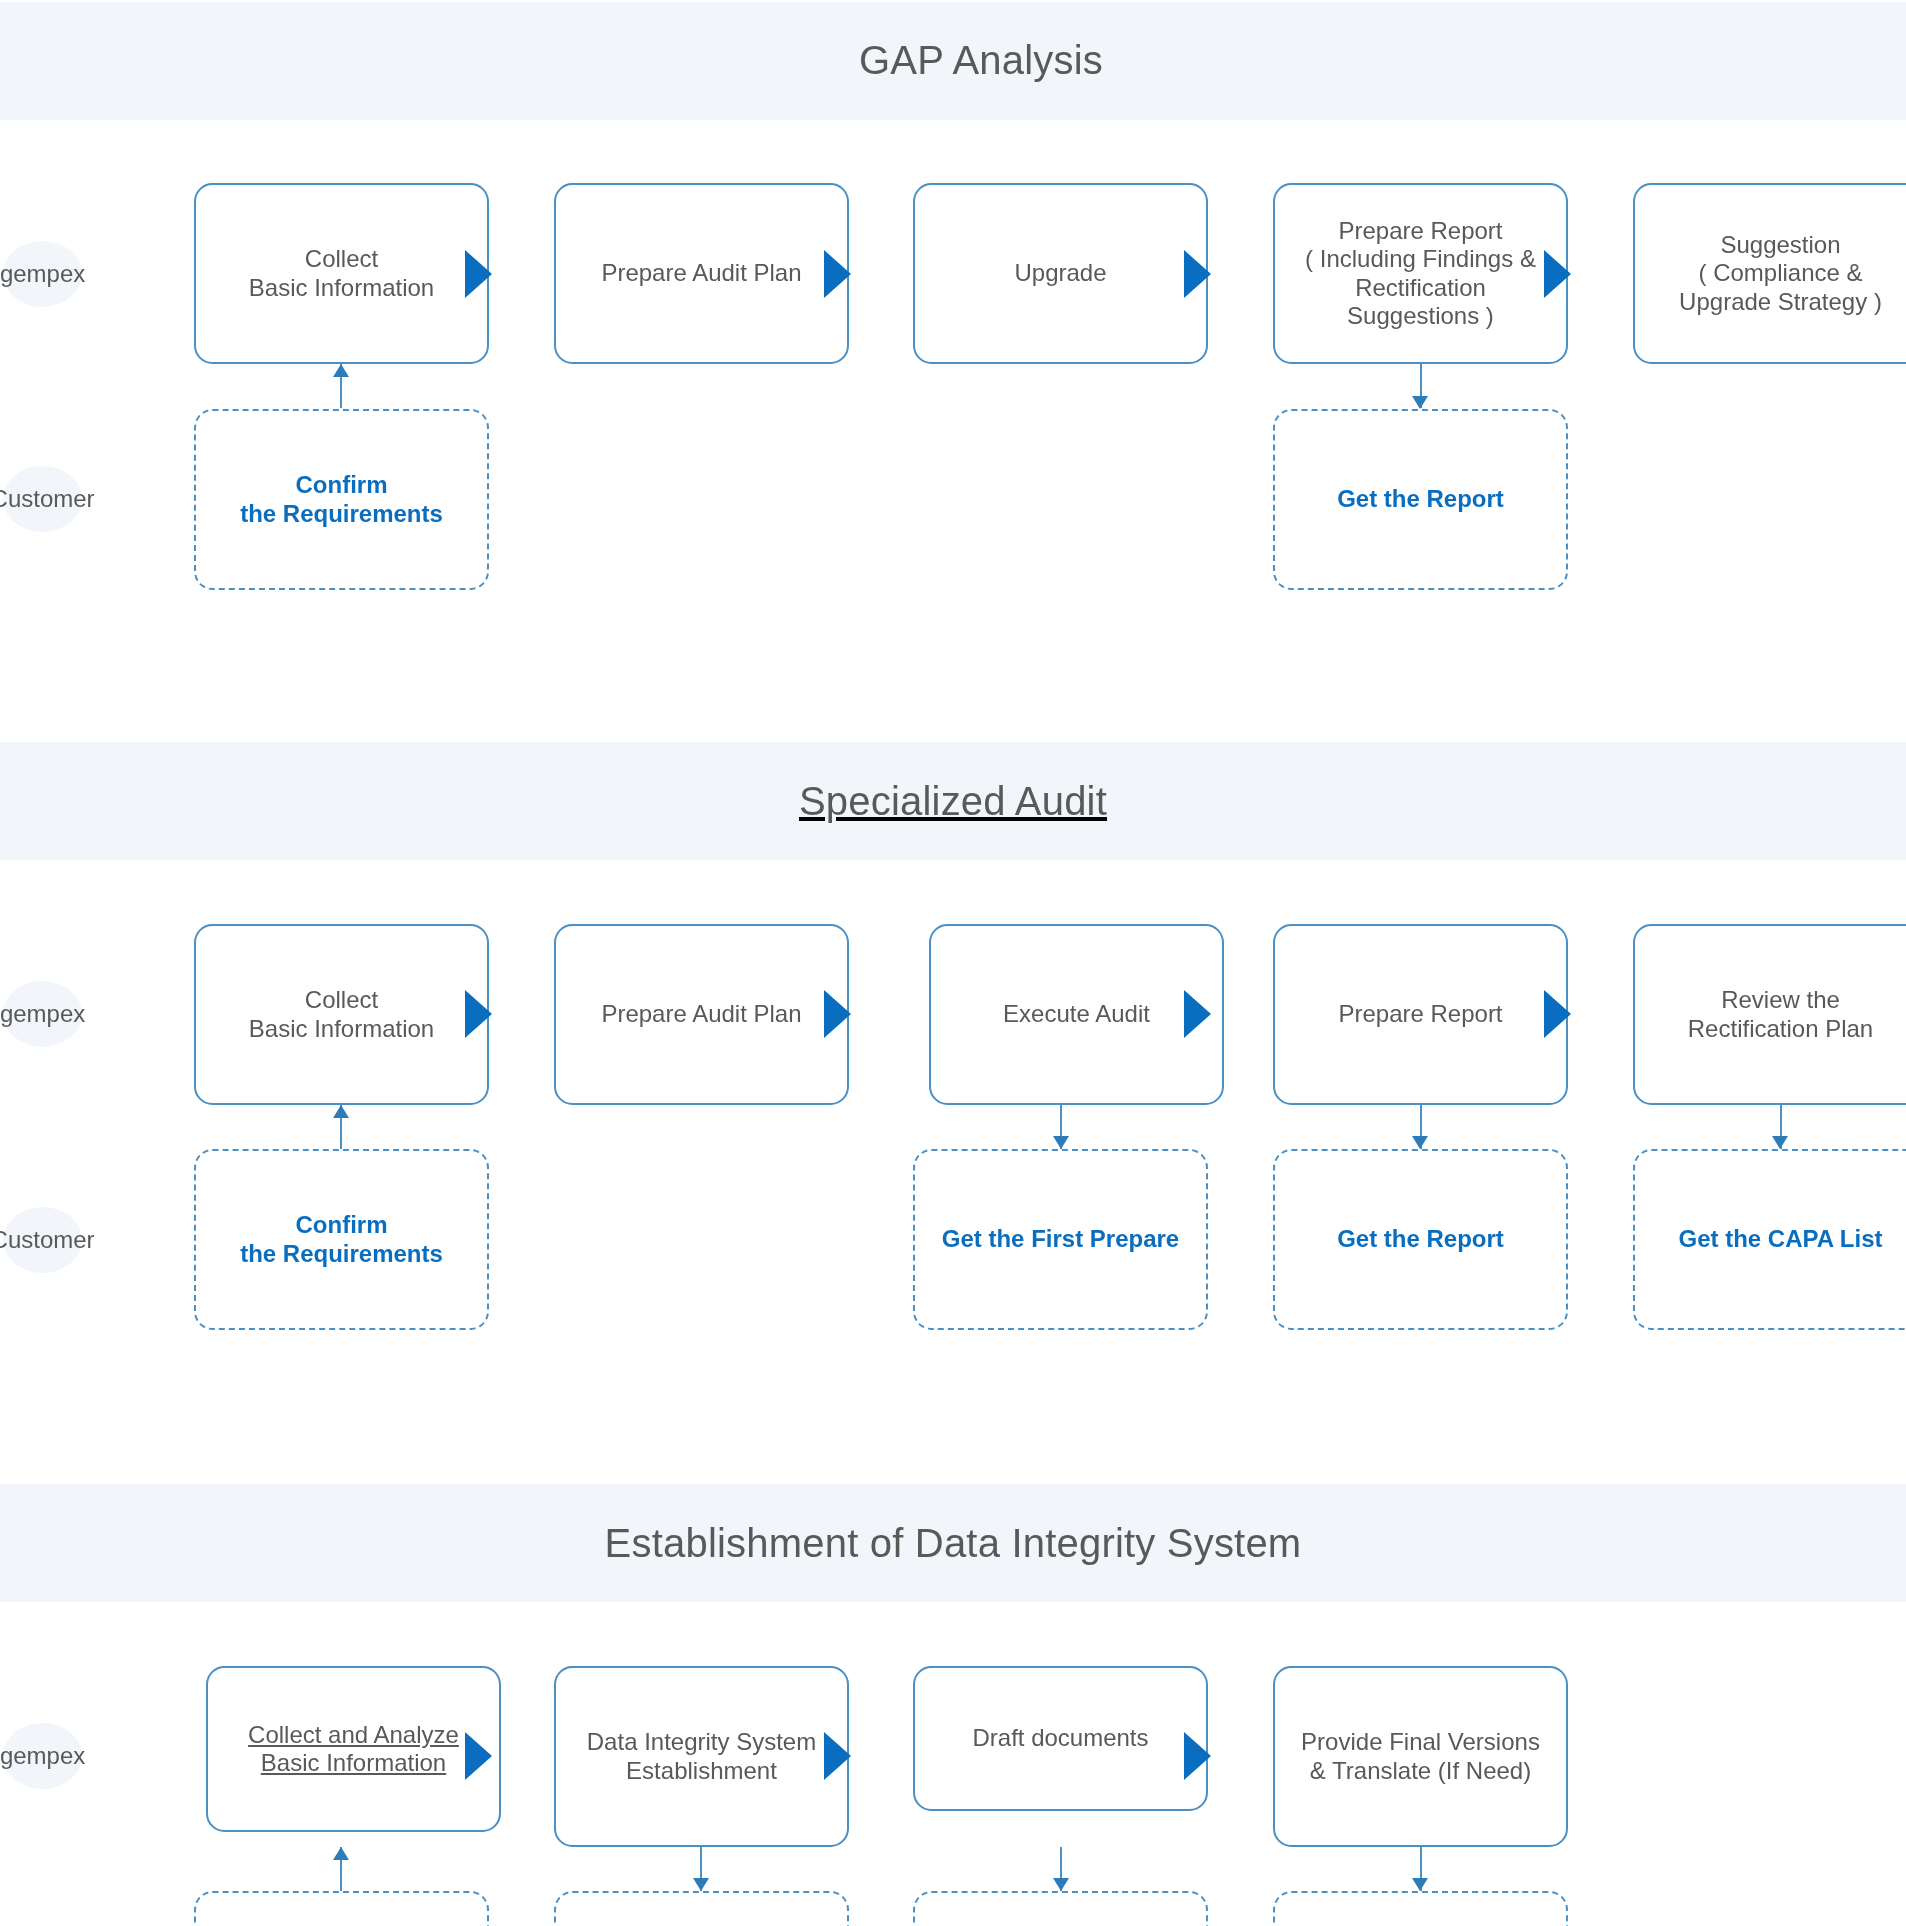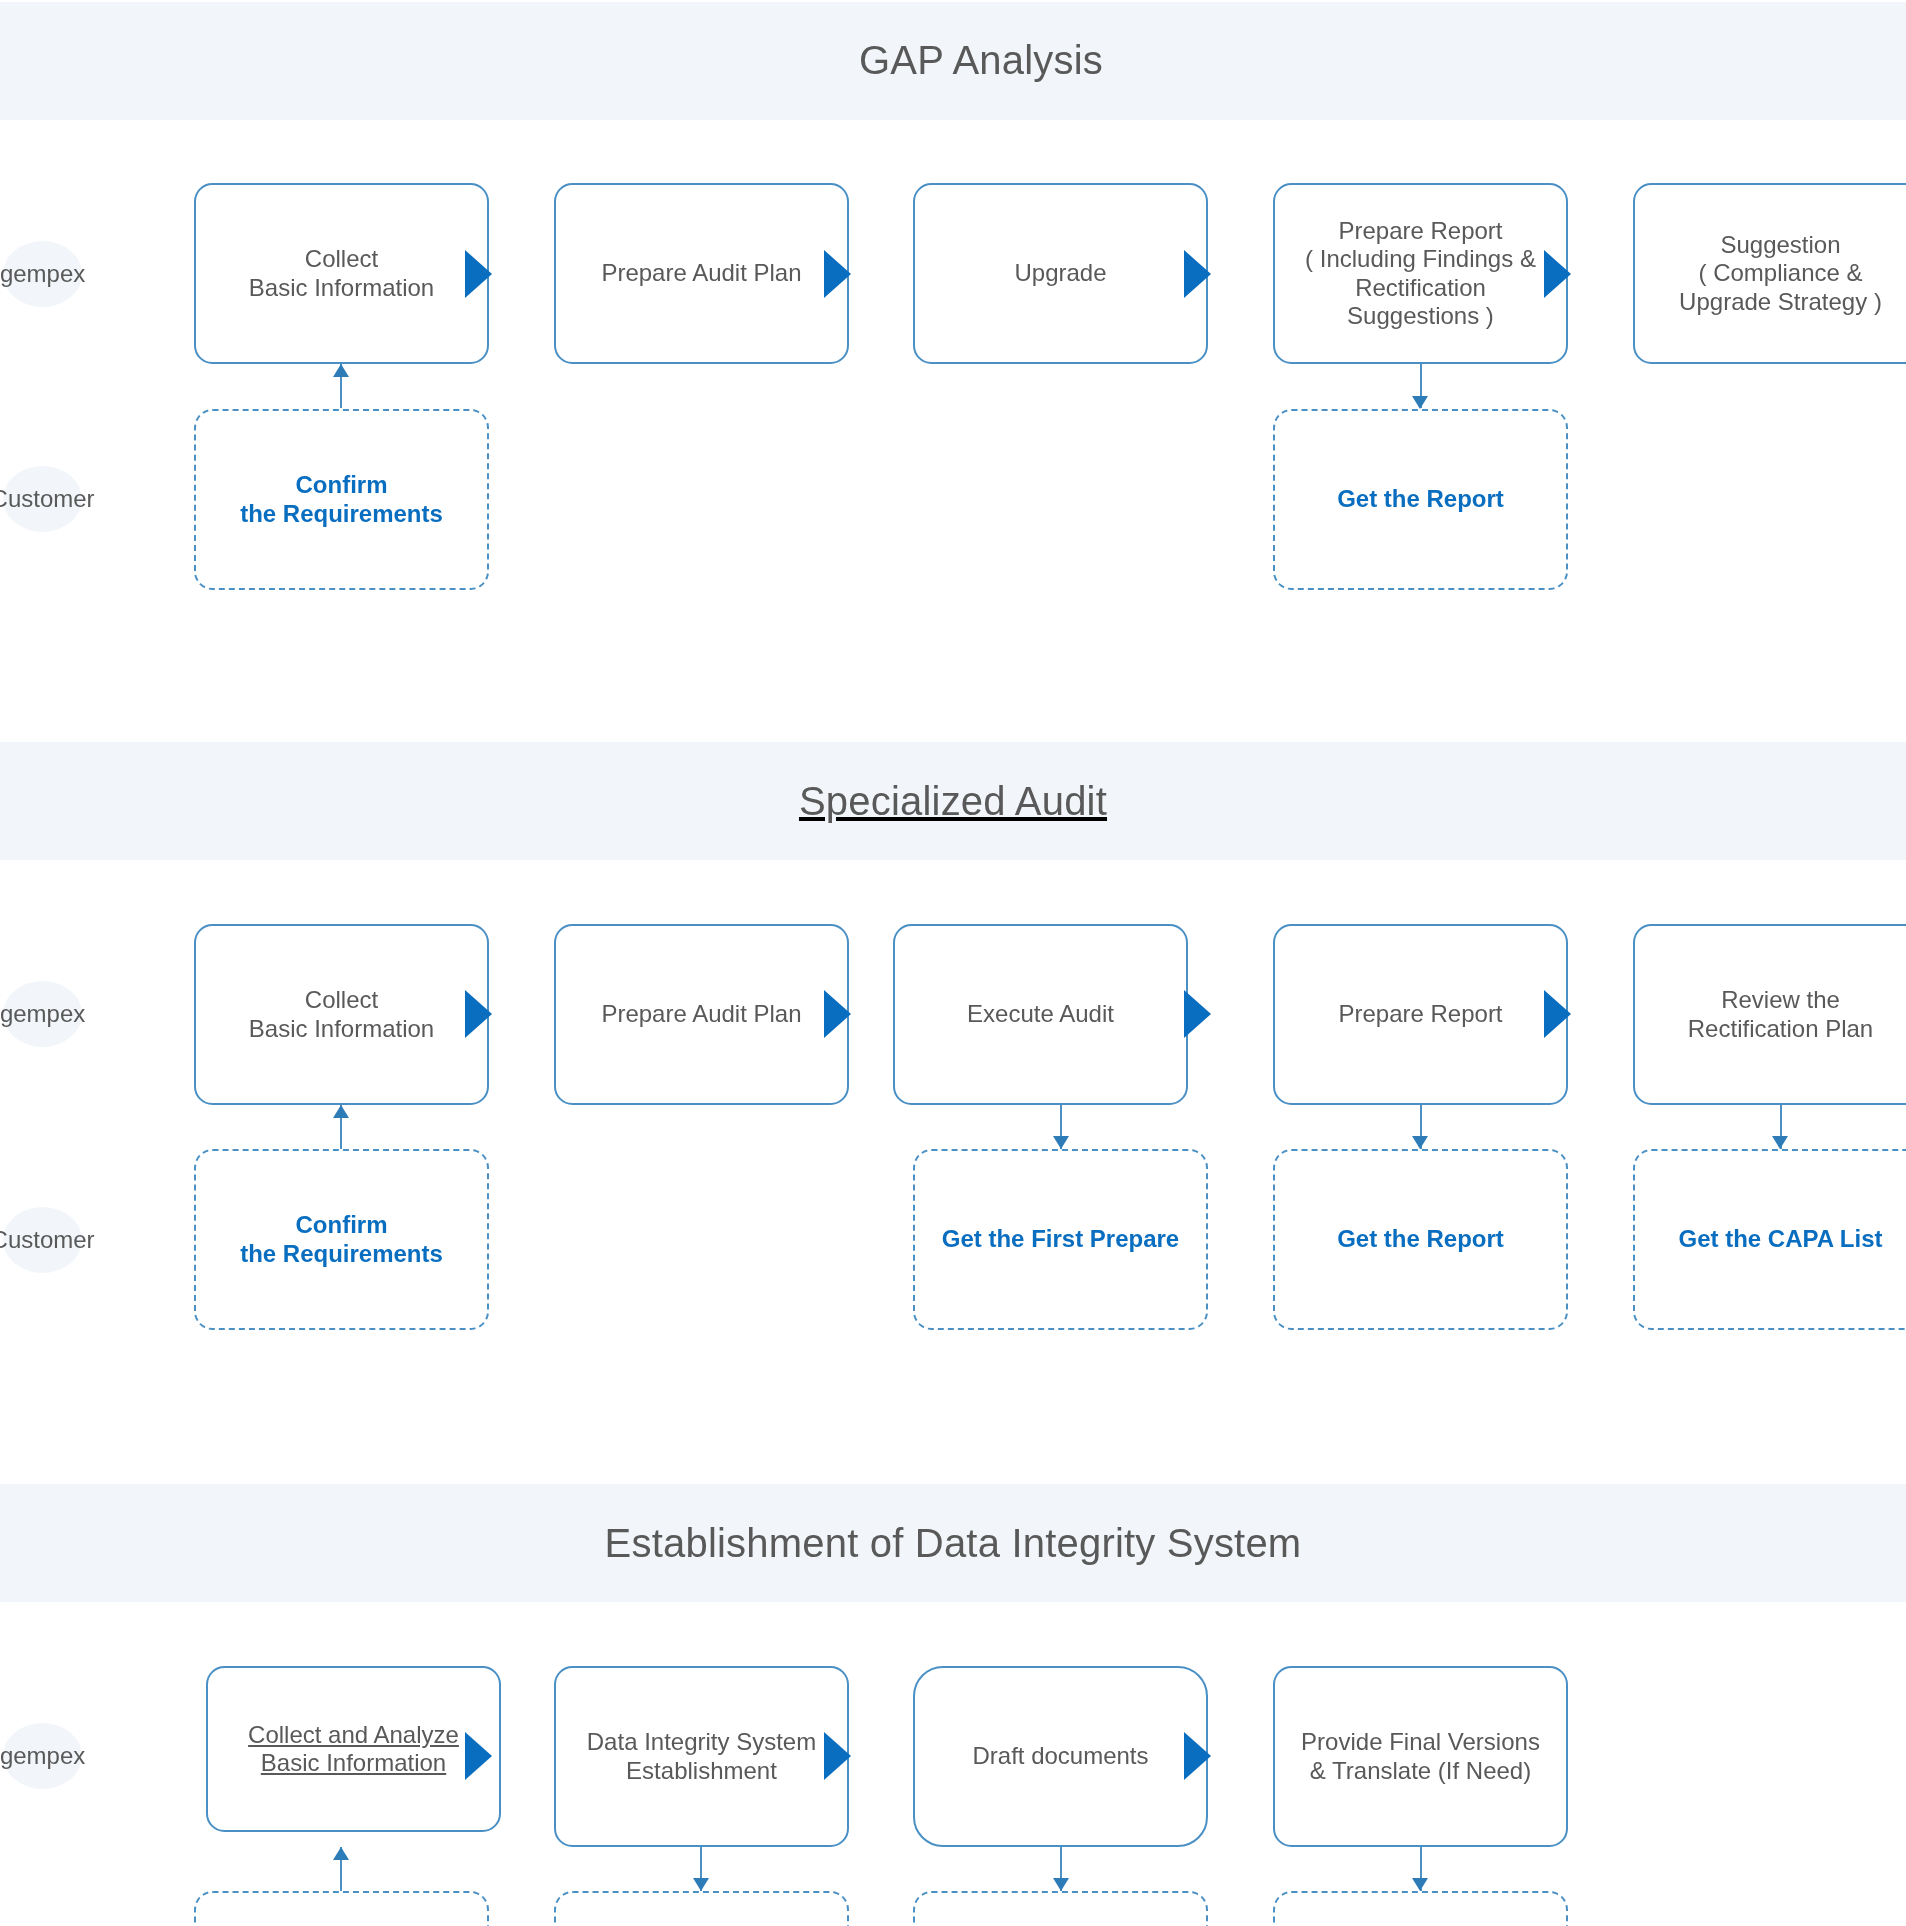--- a/index.html
+++ b/index.html
@@ -102,21 +102,21 @@
     <div class="conn-head-down" style="left: 1412px; top: 396px;"></div>
     <div class="band" style="position: absolute; left: 0px; top: 742px; width: 1906px; height: 118px; text-decoration: underline;">
       <div class="band-title">Specialized Audit</div>
     </div>
     <div class="ellipse" style="left: 3.1px; top: 981px;">gempex</div>
     <div class="ellipse" style="left: 3.1px; top: 1207px;">Customer</div>
     <div class="node" style="left: 194px; top: 924px; width: 295px; height: 181px;">Collect<br>Basic Information</div>
     <div class="arrow-tri" style="left: 465px; top: 990px;"></div>
     <div class="node" style="left: 554px; top: 924px; width: 295px; height: 181px;">Prepare Audit Plan</div>
     <div class="arrow-tri" style="left: 824px; top: 990px;"></div>
-    <div class="node" style="left: 893px; top: 924px; width: 295px; height: 181px;">Execute Audit</div>
+    <div class="node" style="left: 929px; top: 924px; width: 295px; height: 181px;">Execute Audit</div>
     <div class="arrow-tri" style="left: 1184px; top: 990px;"></div>
     <div class="node" style="left: 1273px; top: 924px; width: 295px; height: 181px;">Prepare Report</div>
     <div class="arrow-tri" style="left: 1544px; top: 990px;"></div>
     <div class="node" style="left: 1633px; top: 924px; width: 295px; height: 181px;">Review the<br>Rectification Plan</div>
     <div class="node dashed" style="left: 194px; top: 1149px; width: 295px; height: 181px;">Confirm<br>the Requirements</div>
     <div class="conn" style="left: 340px; top: 1105px; height: 44px;"></div>
     <div class="conn-head-up" style="left: 333px; top: 1105px;"></div>
     <div class="node dashed" style="left: 913px; top: 1149px; width: 295px; height: 181px;">Get the First Prepare</div>
     <div class="conn" style="left: 1060px; top: 1105px; height: 44px;"></div>
     <div class="conn-head-down" style="left: 1053px; top: 1136px;"></div>
@@ -127,21 +127,21 @@
     <div class="conn" style="left: 1780px; top: 1105px; height: 44px;"></div>
     <div class="conn-head-down" style="left: 1772px; top: 1136px;"></div>
     <div class="band" style="position: absolute; left: 0px; top: 1484px; width: 1906px; height: 118px;">
       <div class="band-title">Establishment of Data Integrity System</div>
     </div>
     <div class="ellipse" style="left: 3.1px; top: 1723px;">gempex</div>
     <div class="node" style="left: 206px; top: 1666px; width: 295px; height: 166px; text-decoration: underline;">Collect and Analyze<br>Basic Information</div>
     <div class="arrow-tri" style="left: 465px; top: 1732px;"></div>
     <div class="node" style="left: 554px; top: 1666px; width: 295px; height: 181px;">Data Integrity System<br>Establishment</div>
     <div class="arrow-tri" style="left: 824px; top: 1732px;"></div>
-    <div class="node" style="left: 913px; top: 1666px; width: 295px; height: 181px; border-radius: 30px;">Draft documents</div>
+    <div class="node" style="left: 913px; top: 1666px; width: 295px; height: 145px;">Draft documents</div>
     <div class="arrow-tri" style="left: 1184px; top: 1732px;"></div>
     <div class="node" style="left: 1273px; top: 1666px; width: 295px; height: 181px;">Provide Final Versions<br>&amp; Translate (If Need)</div>
     <div class="node dashed" style="left: 194px; top: 1891px; width: 295px; height: 181px;">Confirm<br>the Requirements</div>
     <div class="conn" style="left: 340px; top: 1847px; height: 44px;"></div>
     <div class="conn-head-up" style="left: 333px; top: 1847px;"></div>
     <div class="node dashed" style="left: 554px; top: 1891px; width: 295px; height: 181px;">Customer Confirm</div>
     <div class="conn" style="left: 700px; top: 1847px; height: 44px;"></div>
     <div class="conn-head-down" style="left: 693px; top: 1878px;"></div>
     <div class="node dashed" style="left: 913px; top: 1891px; width: 295px; height: 181px;">Review &amp; Confirm</div>
     <div class="conn" style="left: 1060px; top: 1847px; height: 44px;"></div>

